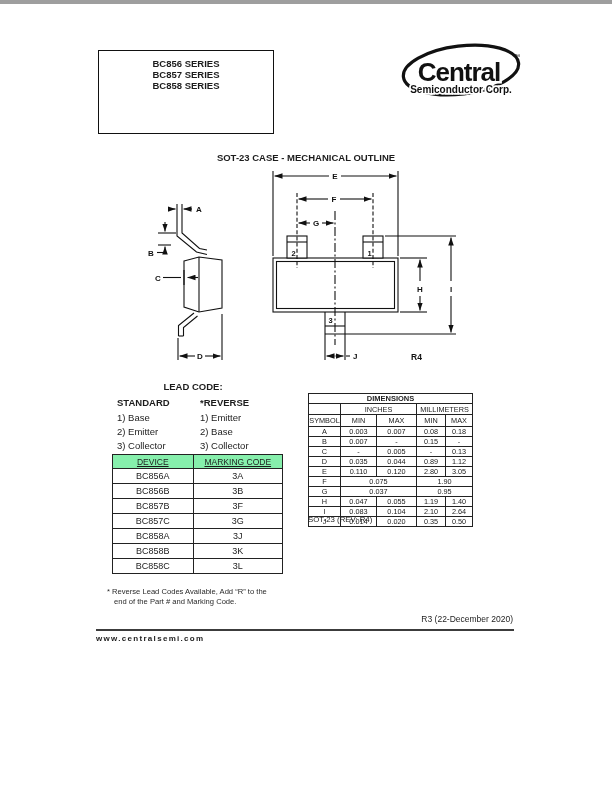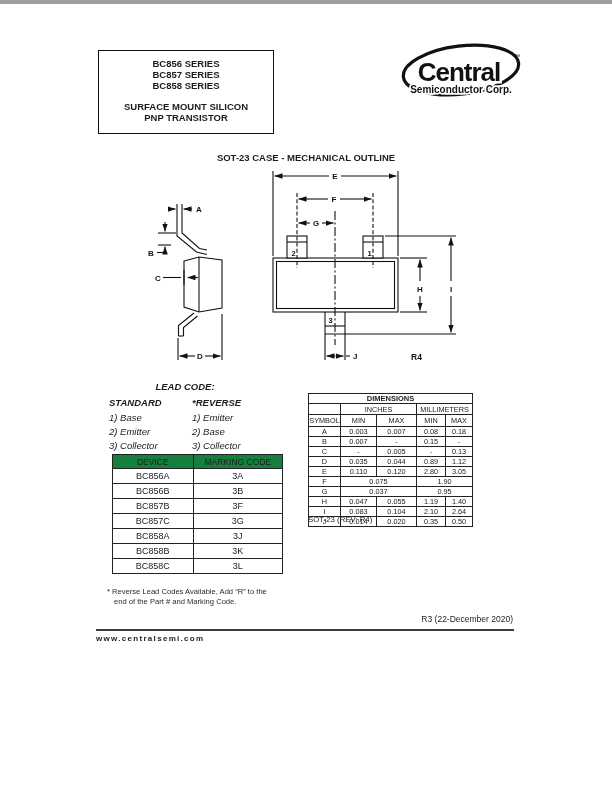--- a/index.html
+++ b/index.html
@@ -11,33 +11,33 @@
   .hdr-box{left:98px;top:46px;width:176px;height:84px;border:1.4px solid #111;
            display:flex;flex-direction:column;align-items:center;box-sizing:border-box;padding-top:7px;}
   .hdr-series div{font-size:9.5px;font-weight:bold;line-height:11px;text-align:center;}
   .hdr-sub{margin-top:10px;}
   .hdr-sub div{font-size:9.5px;font-weight:bold;line-height:11px;text-align:center;}
 
   
   .outline-title{left:0;top:148px;width:612px;text-align:center;font-size:9.5px;font-weight:bold;}
 
   
-  .leadcode{left:90px;top:377px;width:190px;font-style:italic;}
+  .leadcode{left:98px;top:377px;width:190px;}
   .lc-title{text-align:center;font-size:9.5px;font-weight:bold;margin-bottom:5px;}
   .lc-cols{display:flex;padding-left:19px;}
   .lc-col{width:83px;}
   .lc-head{font-size:9.5px;font-weight:bold;margin-bottom:3px;}
   .lc-items div{font-size:9.5px;line-height:14px;}
 
   
   .dev-table{left:112px;top:450px;}
   table{border-collapse:collapse;}
   .dev-table table{width:171px;border:1.6px solid #222;}
   .dev-table td,.dev-table th{border:1.2px solid #222;text-align:center;padding:0;}
-  .dev-table th{height:13px;font-size:8.5px;font-weight:normal;background:#15803d;}
+  .dev-table th{height:13px;font-size:8.5px;font-weight:normal;background:#86efac;text-decoration:underline;}
   .dev-table td{height:14px;font-size:9px;}
   .dev-c1{width:81px;} .dev-c2{width:90px;}
 
   .dev-note{left:107px;top:583px;width:190px;font-size:7.6px;line-height:9.5px;color:#2a2a2a;}
   .dev-note div:nth-child(2){padding-left:7px;}
 
   
   .dim-table{left:308px;top:389px;}
   .dim-table table{width:164px;table-layout:fixed;border:1.4px solid #222;}
   .dim-table td{border:1px solid #222;text-align:center;padding:0;font-size:7.3px;color:#222;
@@ -58,24 +58,20 @@
 </head>
 <body>
 
 <div class="page">
 
   <div class="abs hdr-box">
     <div class="hdr-series">
         <div>BC856 SERIES</div>
         <div>BC857 SERIES</div>
         <div>BC858 SERIES</div>
-      </div>
-    <div class="hdr-sub">
-        <div>SURFACE MOUNT SILICON</div>
-        <div>PNP TRANSISTOR</div>
       </div>
   </div>
 
   <svg class="abs" style="left:400px;top:38px;" width="125" height="58" viewBox="0 0 125 58">
     <ellipse cx="61" cy="28" rx="58" ry="24" fill="none" stroke="#111" stroke-width="3.2" transform="rotate(-7 61 28)"></ellipse>
     <text x="59" y="39" text-anchor="middle" font-size="26" font-weight="bold" letter-spacing="-1" fill="#111" stroke="#fff" stroke-width="5" paint-order="stroke">Central</text>
     <text x="113" y="17" font-size="7" fill="#111">™</text>
     <text x="61" y="51" text-anchor="middle" font-size="10" font-weight="bold" fill="#111" stroke="#fff" stroke-width="3.5" paint-order="stroke">Semiconductor Corp.</text>
   </svg>
 

